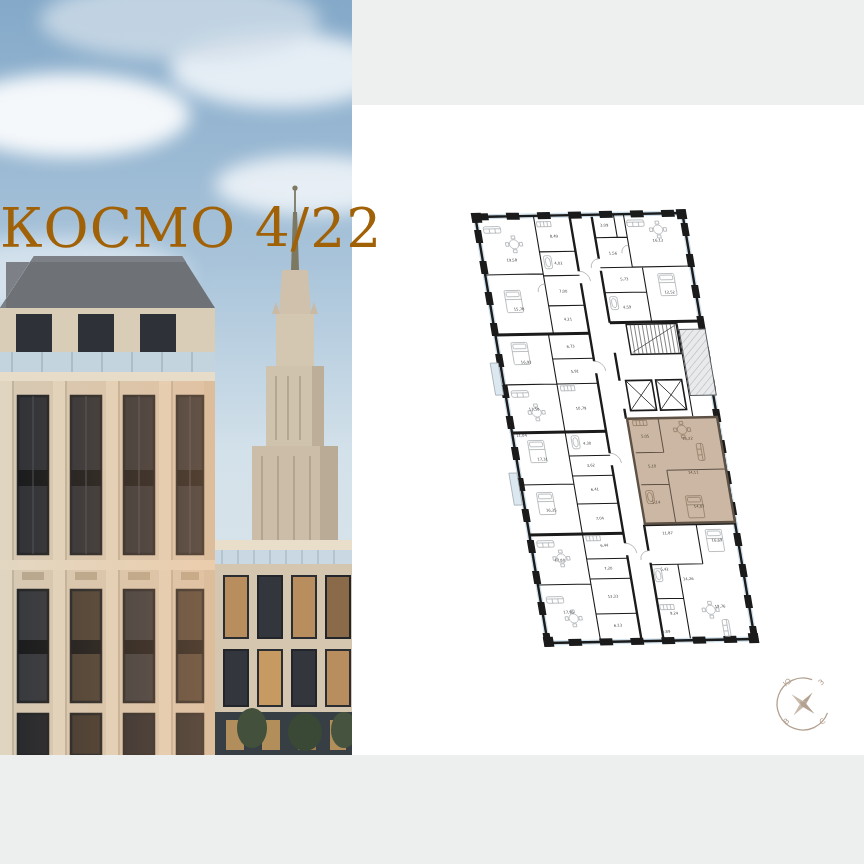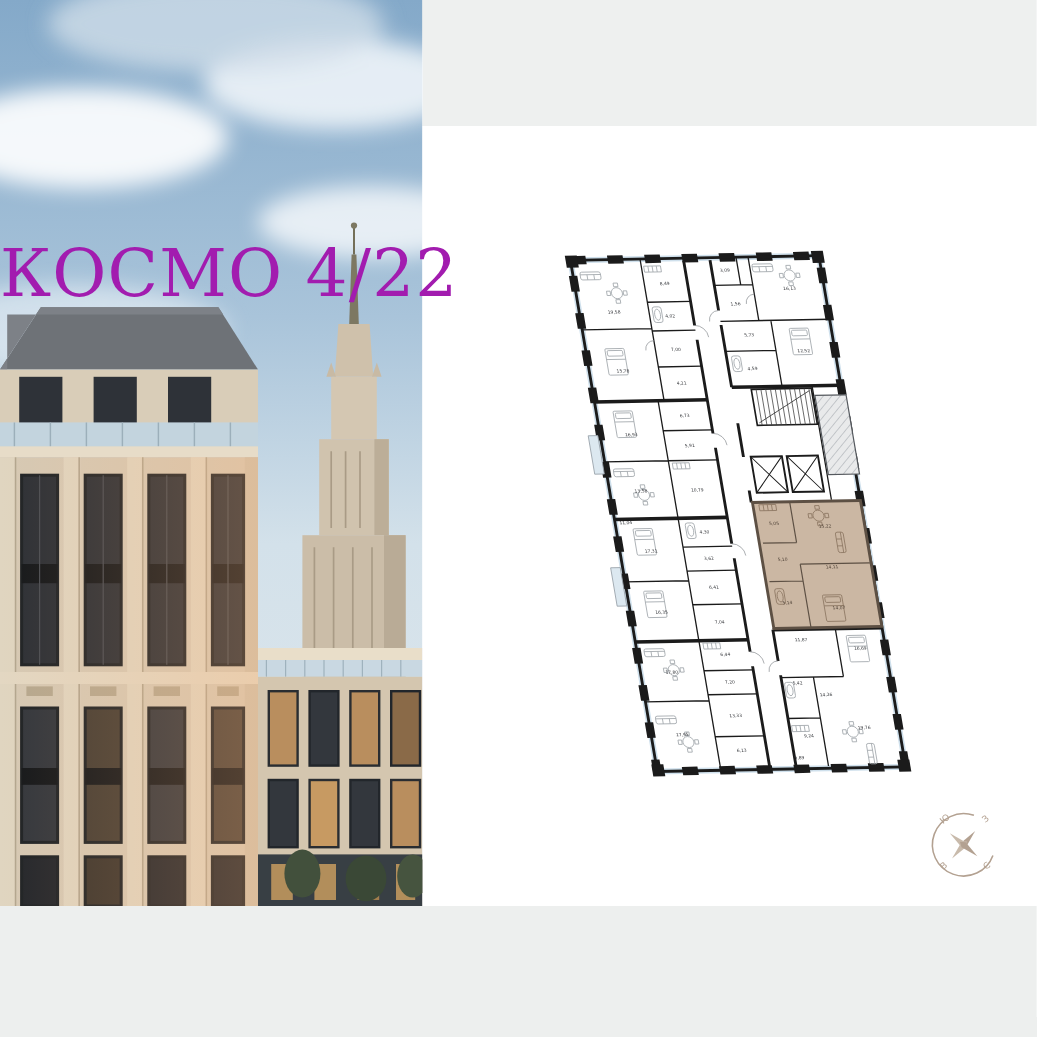--- a/index.html
+++ b/index.html
@@ -9,21 +9,21 @@
   }
   .band{position:absolute;left:0;width:864px;z-index:1;}
   #top-band{top:0;height:105px;background:#eef0ef;}
   #bottom-band{top:755px;height:109px;background:#edefee;}
 
   
   #photo{position:absolute;left:0;top:0;width:352px;height:755px;z-index:3;overflow:hidden;}
   #photo svg{display:block;}
   #hero-title{
     position:absolute;left:0;top:196px;width:280px;z-index:4;
-    text-align:center;color:#a21caf;
+    text-align:center;color:#a16207;
     font-family:"DejaVu Serif","Liberation Serif",serif;
     font-size:55px;font-weight:400;letter-spacing:1px;white-space:nowrap;
   }
 
   
   #plan-wrap{
     position:absolute;left:473px;top:215px;width:211px;height:430px;z-index:2;
     transform:matrix(1,-0.019,0.17,1,0,0);transform-origin:0 0;
   }
   #plan-wrap svg{overflow:visible;display:block;}

